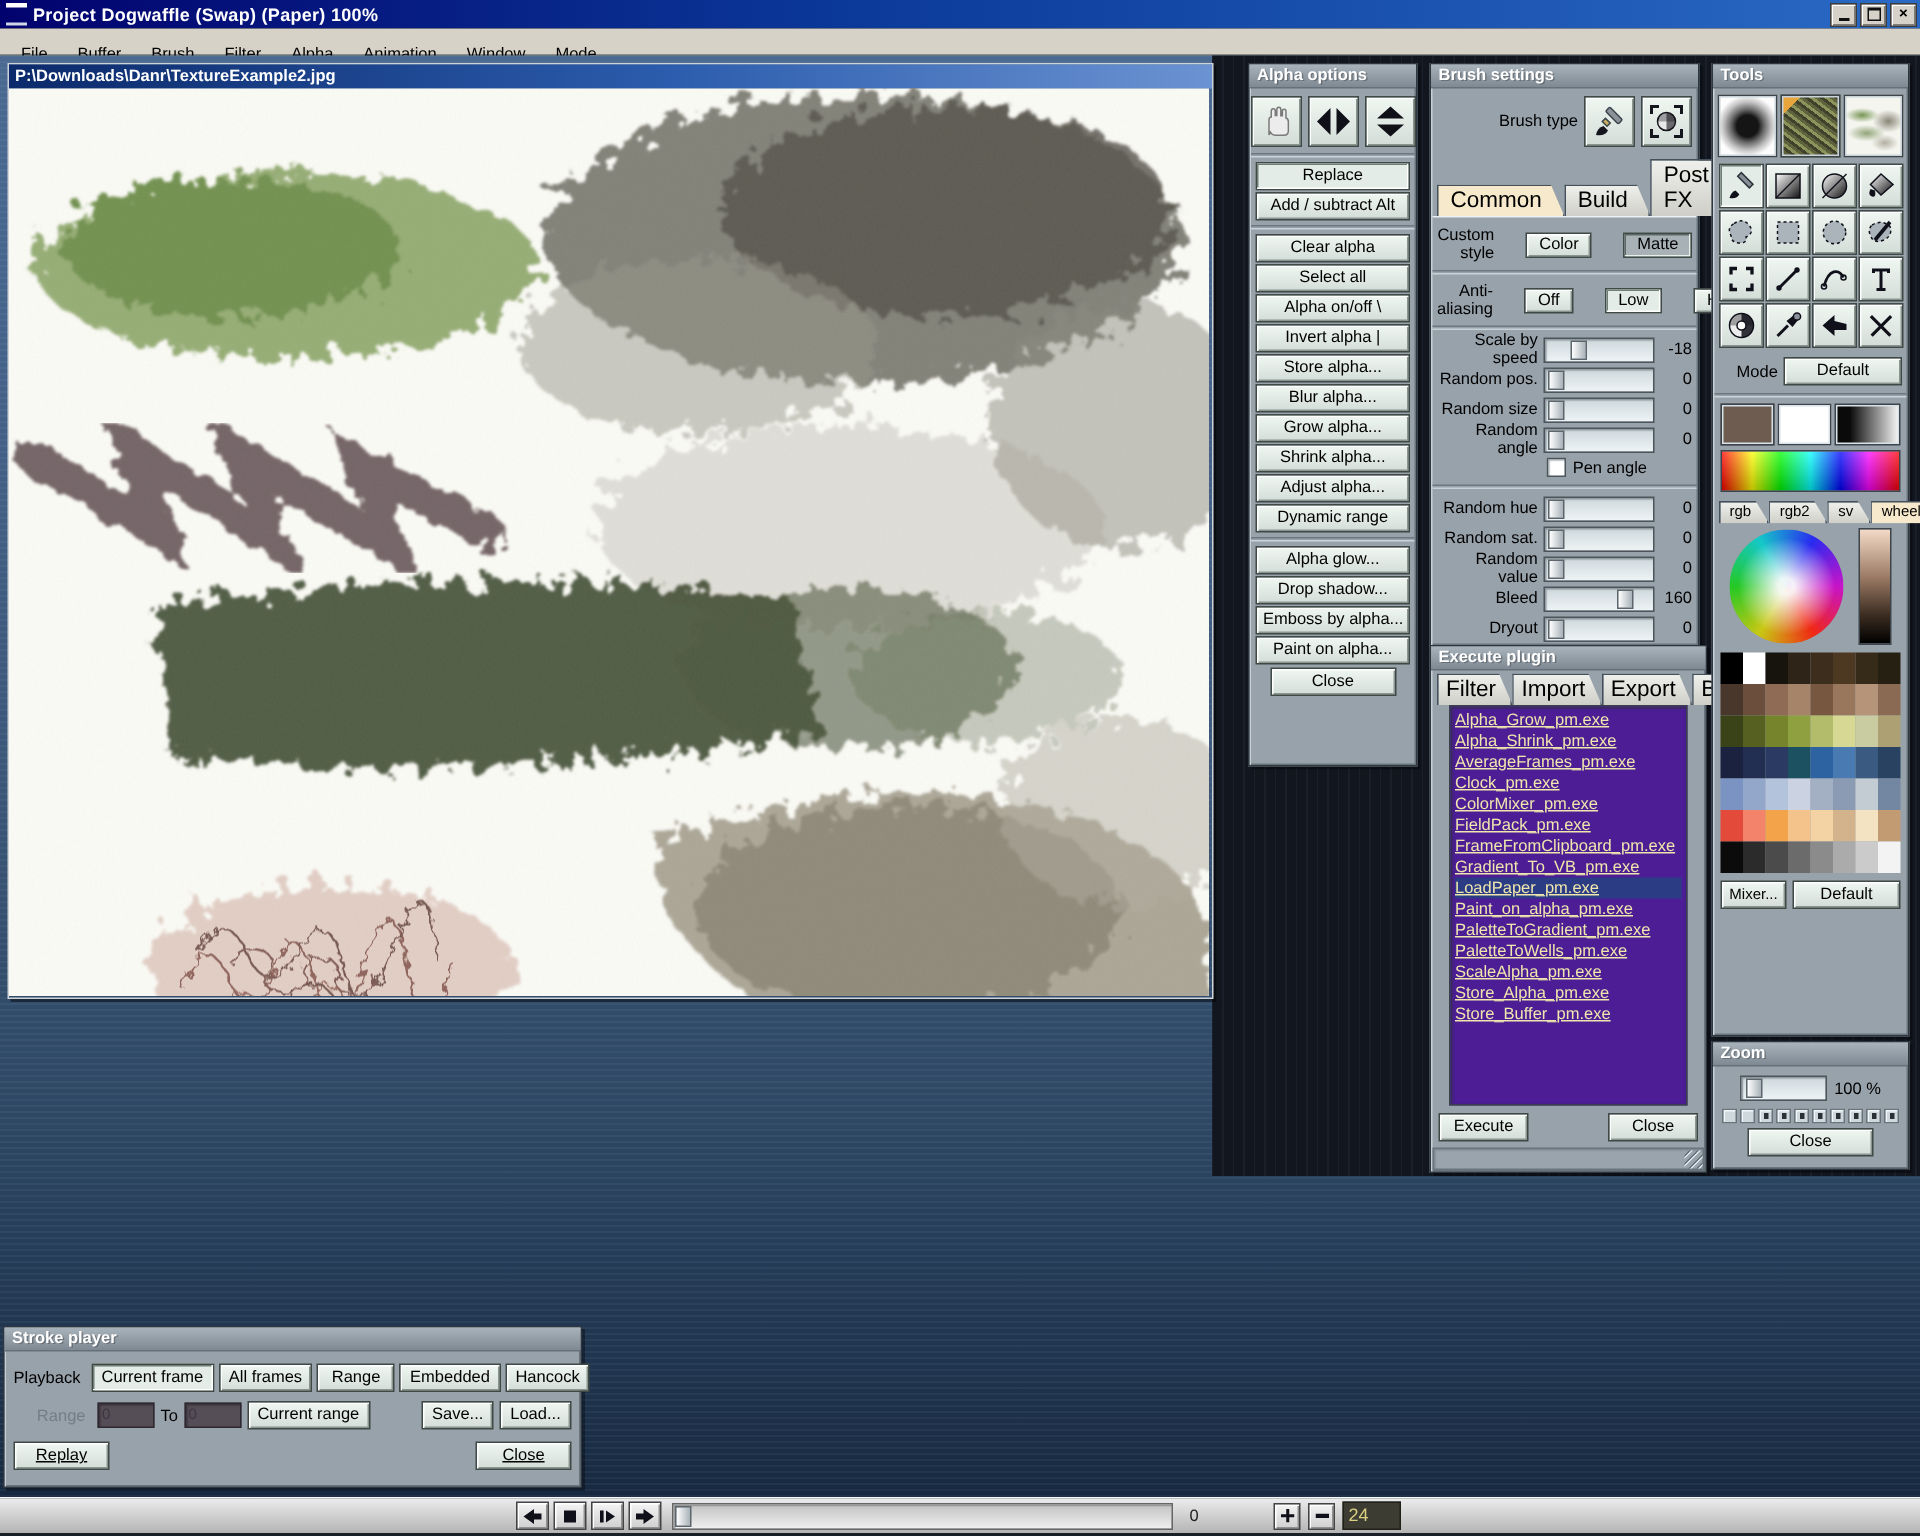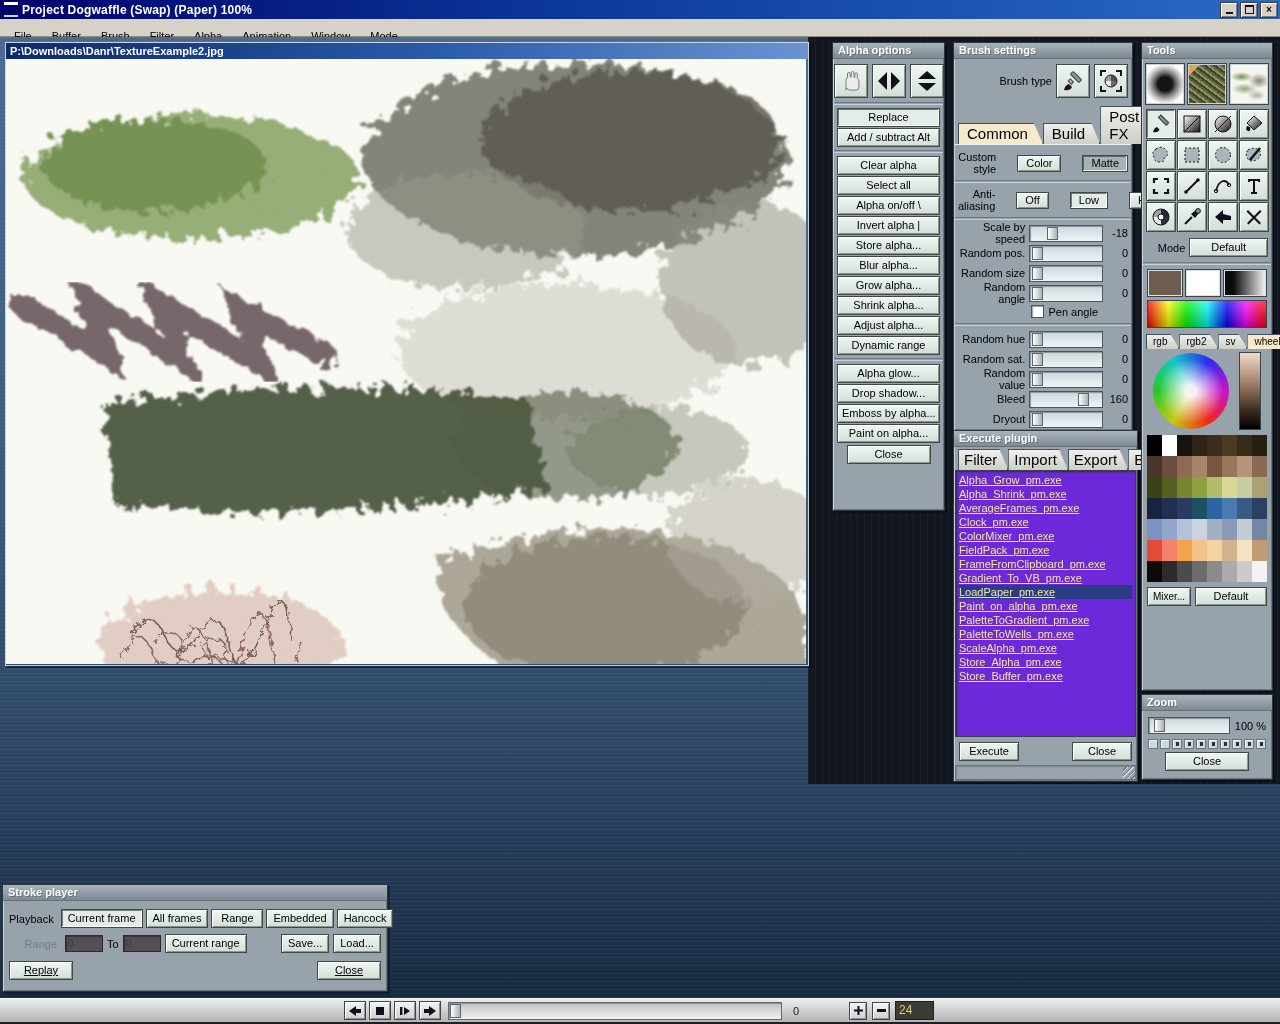--- a/index.html
+++ b/index.html
@@ -45,21 +45,21 @@
   .tabbase{height:2px;border-top:1px solid #e8f0f4;margin:0 1px 2px;}
   .optbtn{padding:1px 8px 2px;margin-left:17px;}
   .srow{display:flex;align-items:center;gap:4px;padding:1px 4px;height:20px;box-sizing:border-box;}
   .slabel{width:84px;text-align:right;}
   .strack{position:relative;width:72px;height:15px;background:linear-gradient(#cdd7db,#eef4f6);border:1px solid #4b555b;box-shadow:inset 1px 1px 1px #8a949a;flex:none;}
   .thumb{position:absolute;top:1px;width:9px;height:11px;background:linear-gradient(90deg,#ffffff,#a8b2b8);border:1px solid #5c666c;}
   .sval{width:26px;text-align:right;}
   .cb{width:11px;height:11px;background:#fff;border:1px solid #4b555b;box-shadow:inset 1px 1px 1px #97a1a7;}
   
   #exec-panel{left:953px;top:393px;width:185px;height:352px;display:flex;flex-direction:column;}
-  #plugin-list{flex:1;margin:0 1px;background:#6d28d9;border:1px solid #39404c;box-shadow:inset 1px 1px 2px #2c3340;padding:2px 3px;overflow:hidden;}
+  #plugin-list{flex:1;margin:0 12px;background:#4c1d95;border:1px solid #39404c;box-shadow:inset 1px 1px 2px #2c3340;padding:2px 3px;overflow:hidden;}
   .plugin-item{display:block;color:#efe7ad;text-decoration:underline;line-height:14px;white-space:nowrap;cursor:default;}
   .plugin-item.selected{background:#2b3c85;}
   #exec-btnrow{display:flex;justify-content:space-between;padding:5px 5px 2px;}
   #exec-status{height:13px;margin:2px 1px 1px;background:#9aa4ac;border:1px solid #6a747c;box-shadow:inset 1px 1px 1px #7e8890;position:relative;}
   #exec-grip{position:absolute;right:0;bottom:0;width:12px;height:12px;background:repeating-linear-gradient(135deg,transparent 0 2px,#6a747c 2px 3px,#d8e2e8 3px 4px);}
   
   #tools-panel{left:1141px;top:5px;width:132px;height:649px;}
   #thumbrow{display:flex;gap:2px;justify-content:center;margin:4px 0;}
   .pthumb{width:38px;height:40px;border:1px solid #3c444c;box-shadow:inset 0 0 0 1px #c8d2d8;}
   #thumb-brush{background:radial-gradient(circle at 50% 50%,#151515 0 26%,rgba(25,25,25,.65) 40%,rgba(40,40,40,.28) 58%,rgba(60,60,60,0) 74%),#fdfdfd;}
@@ -78,21 +78,21 @@
   #huestrip{height:26px;margin:0 5px 3px;border:1px solid #3c444c;background:linear-gradient(180deg,rgba(255,255,255,.25),rgba(0,0,0,.25)),linear-gradient(90deg,#f00,#ff0 17%,#0f0 33%,#0ff 50%,#00f 67%,#f0f 83%,#f00);}
   #colortabs .tab{font-size:10px;padding:1px 11px 2px 6px;}
   #wheelrow{display:flex;align-items:center;justify-content:center;gap:10px;height:84px;}
   #color-wheel{width:76px;height:76px;border-radius:50%;background:radial-gradient(circle,rgba(250,250,250,.95) 0 10%,rgba(250,250,250,0) 60%),conic-gradient(from -90deg,#25c825,#14c8c8,#2a2af0,#c814c8,#f02814,#c8c814,#25c825);}
   #value-bar{width:20px;height:76px;border:1px solid #3c444c;background:linear-gradient(180deg,#f4dbc7,#9a7a64 42%,#3c2d22 75%,#000);}
   #palette{display:grid;grid-template-columns:repeat(8,15px);grid-auto-rows:21px;justify-content:center;margin:2px 0;}
   .sw{display:block;}
   #palbtnrow{display:flex;justify-content:space-between;padding:3px 5px;}
   
   #zoom-panel{left:1141px;top:657px;width:132px;height:86px;}
-  #zoomrow{display:flex;align-items:center;gap:5px;padding:6px 6px 2px;justify-content:space-between;}
+  #zoomrow{display:flex;align-items:center;gap:5px;padding:6px 18px 2px;justify-content:space-between;}
   #zoomtrack{flex:1;}
   #tickrow{display:flex;gap:2px;justify-content:center;margin:3px 0;}
   .tick{width:8px;height:8px;background:#cfd9dd;border:1px solid #6a747c;box-shadow:inset 1px 1px 0 #f2f8fa;display:flex;align-items:center;justify-content:center;}
   .tick i{width:3px;height:4px;background:#2a3238;}
   .closebtn{width:84px;margin:2px auto;}
   
   #stroke-panel{left:2px;top:847px;width:386px;height:108px;}
   #sp-row1{display:flex;align-items:center;gap:3px;padding:8px 6px 4px;}
   #sp-row2{display:flex;align-items:center;gap:4px;padding:2px 6px;}
   #sp-row3{display:flex;align-items:center;justify-content:space-between;padding:6px 6px 0;text-decoration:underline;}

